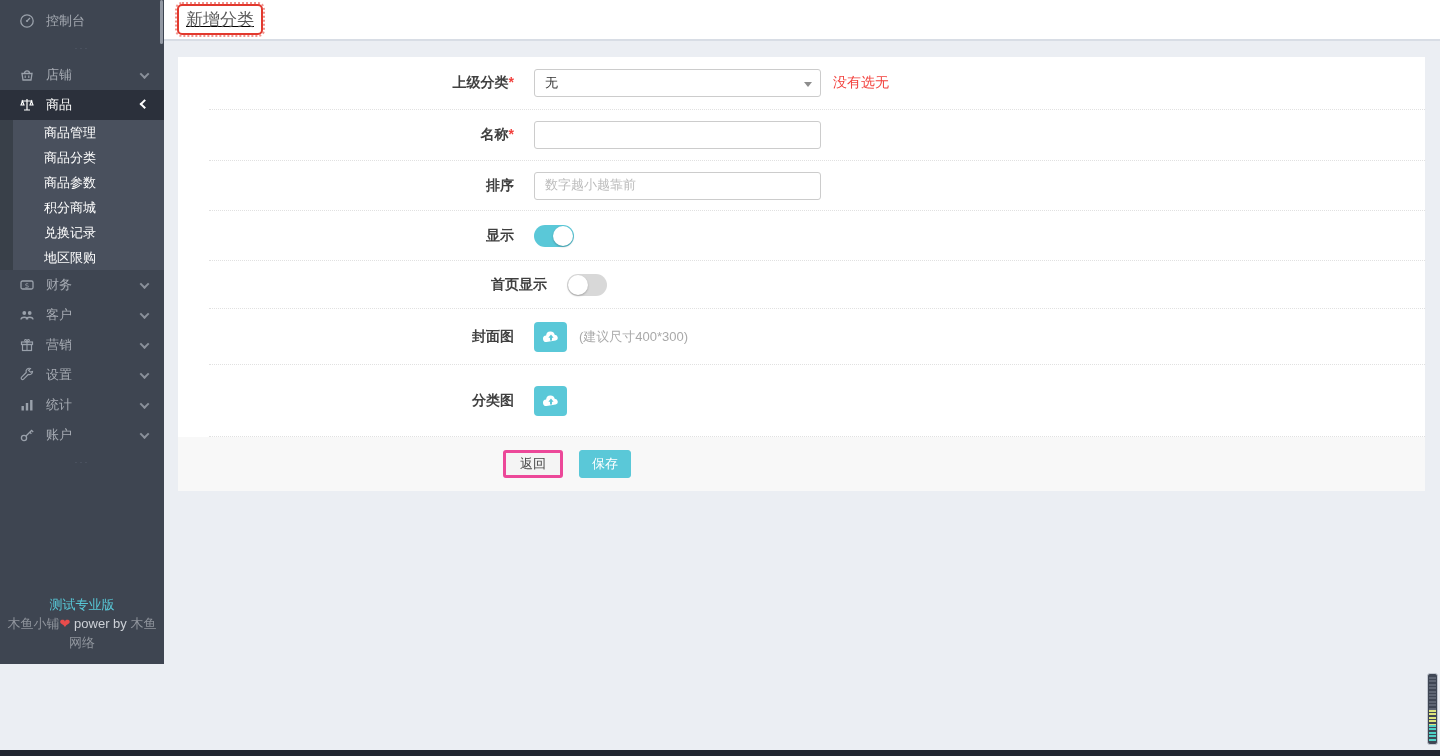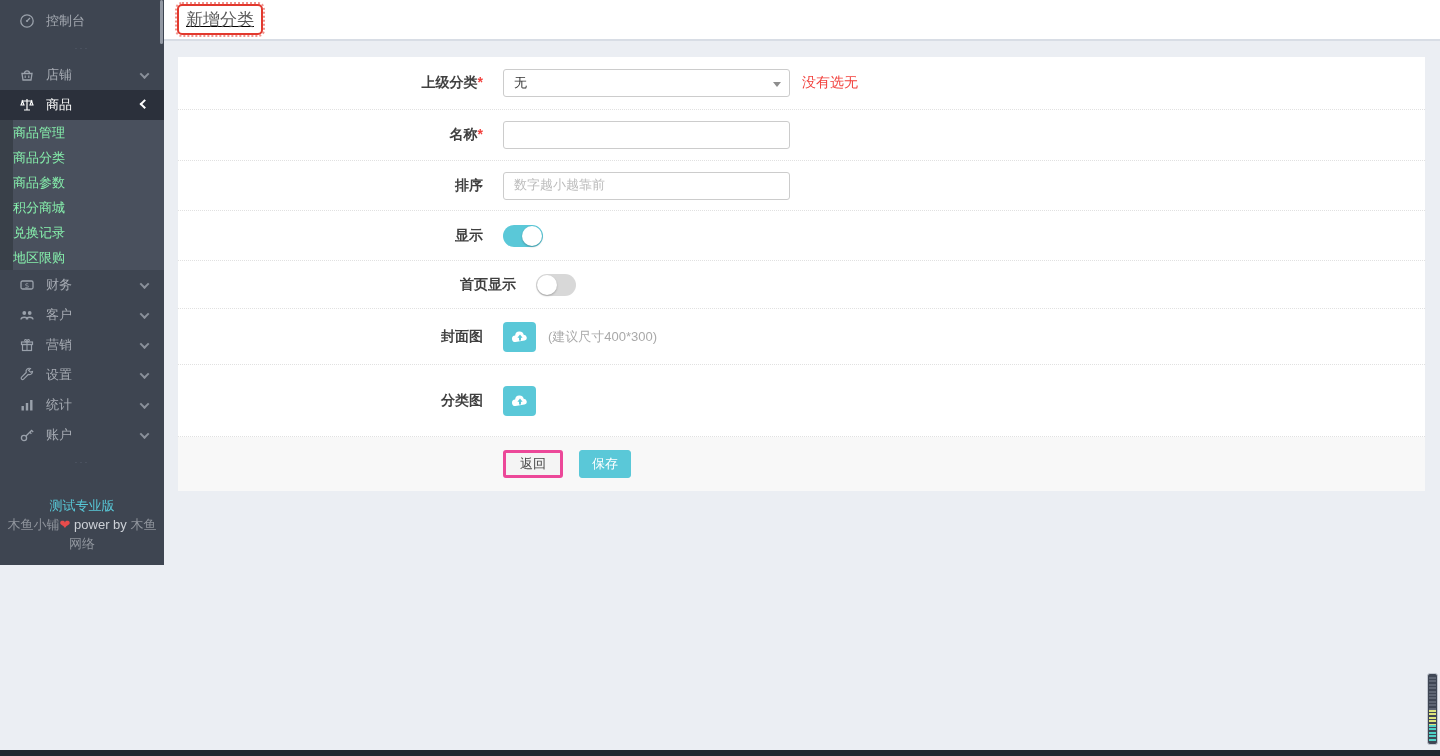--- a/index.html
+++ b/index.html
@@ -2,47 +2,47 @@
 <html><head>
 <meta charset="utf-8">
 <style>
   * { margin:0; padding:0; box-sizing:border-box; }
   html,body { width:1440px; height:756px; overflow:hidden; }
   body { font-family:"Liberation Sans","DejaVu Sans",sans-serif; background:#ebeef3; position:relative; }
 
   .app { position:relative; width:1440px; height:756px; }
 
   
-  .sidebar { position:absolute; left:0; top:0; width:164px; height:565px; background:#3e4551; z-index:2; }
+  .sidebar { position:absolute; left:0; top:0; width:164px; height:664px; background:#3e4551; z-index:2; }
   .menu { padding-top:6px; }
   .mitem { height:30px; display:flex; align-items:center; padding:0 16px 0 18px; color:#a6abb3; font-size:13px; cursor:pointer; }
   .mitem .icn { width:17px; height:17px; margin-right:11px; flex:0 0 17px; display:flex; align-items:center; justify-content:center; }
   .mitem.active { background:#2b303b; color:#ffffff; }
   .chev { width:7px; height:7px; border-left:2px solid #8a909a; border-bottom:2px solid #8a909a; margin-left:auto; }
   .chev.left { transform:rotate(-45deg) translate(1px,-1px); }
   .chev.down { transform:rotate(45deg) translate(-1px,-1px); border-color:#ffffff; }
   .mdivider { height:24px; display:flex; align-items:center; justify-content:center; color:#596070; font-size:9px; letter-spacing:2px; }
   .submenu { background:#49505d; border-left:13px solid #394049; }
-  .sitem { height:25px; display:flex; align-items:center; color:#86efac; font-size:13px; cursor:pointer; }
+  .sitem { height:25px; display:flex; align-items:center; padding-left:31px; color:#ffffff; font-size:13px; cursor:pointer; }
   .sidebar-footer { position:absolute; bottom:11px; left:0; width:164px; text-align:center; font-size:13px; line-height:1.45; }
   .edition { color:#58c9d8; cursor:pointer; }
   .brandline { color:#8f949c; padding:0 6px; }
   .heart { color:#e84c4c; }
   .power { color:#cdd1d7; }
   .side-scrollthumb { position:absolute; top:0; right:1px; width:3px; height:44px; background:#9298a3; border-radius:2px; }
 
   
   .main { position:absolute; left:164px; top:0; width:1276px; height:756px; background:#ebeef3; }
   .topbar { height:41px; background:#ffffff; border-bottom:2px solid #d8dde5; display:flex; align-items:center; padding-left:13px;text-decoration:underline; }
   .annot { display:inline-block; border:2px solid #e2392e; outline:2px dotted rgba(226,57,46,.55); outline-offset:0px; border-radius:5px; padding:2px 7px; }
   .page-title { font-size:17px; color:#595959; }
 
   .content { padding:16px 15px 0 14px; }
   .card { background:#ffffff; }
-  .frow { display:flex; align-items:center; border-bottom:1px dotted #e1e1e1; min-height:50px; }
+  .frow { display:flex; align-items:center; border-bottom:1px dotted #e1e1e1; min-height:50px;margin-left:31px; }
   .frow.h53 { min-height:53px; } .frow.h51 { min-height:51px; } .frow.h48 { min-height:48px;padding-left:33px; }
   .frow.h56 { min-height:56px; } .frow.h72 { min-height:72px; }
   .flabel { width:325px; text-align:right; padding-right:20px; font-size:14px; font-weight:bold; color:#404040; flex:0 0 325px; }
   .req { color:#f2413d; font-weight:bold; }
 
   .sel { width:287px; height:28px; border:1px solid #cccccc; border-radius:3px; background:#fff; display:flex; align-items:center; padding:0 22px 0 10px; font-size:13px; color:#333; position:relative; cursor:pointer; }
   .sel .caret { position:absolute; right:8px; top:12px; width:0; height:0; border-left:4px solid transparent; border-right:4px solid transparent; border-top:5px solid #8d8d8d; }
   .note-red { color:#f2413d; font-size:14px; margin-left:12px; }
 
   .tinput { width:287px; height:28px; border:1px solid #cccccc; border-radius:3px; padding:0 10px; font-size:13px; color:#333; outline:none;font-family:Liberation Mono, monospace; }

